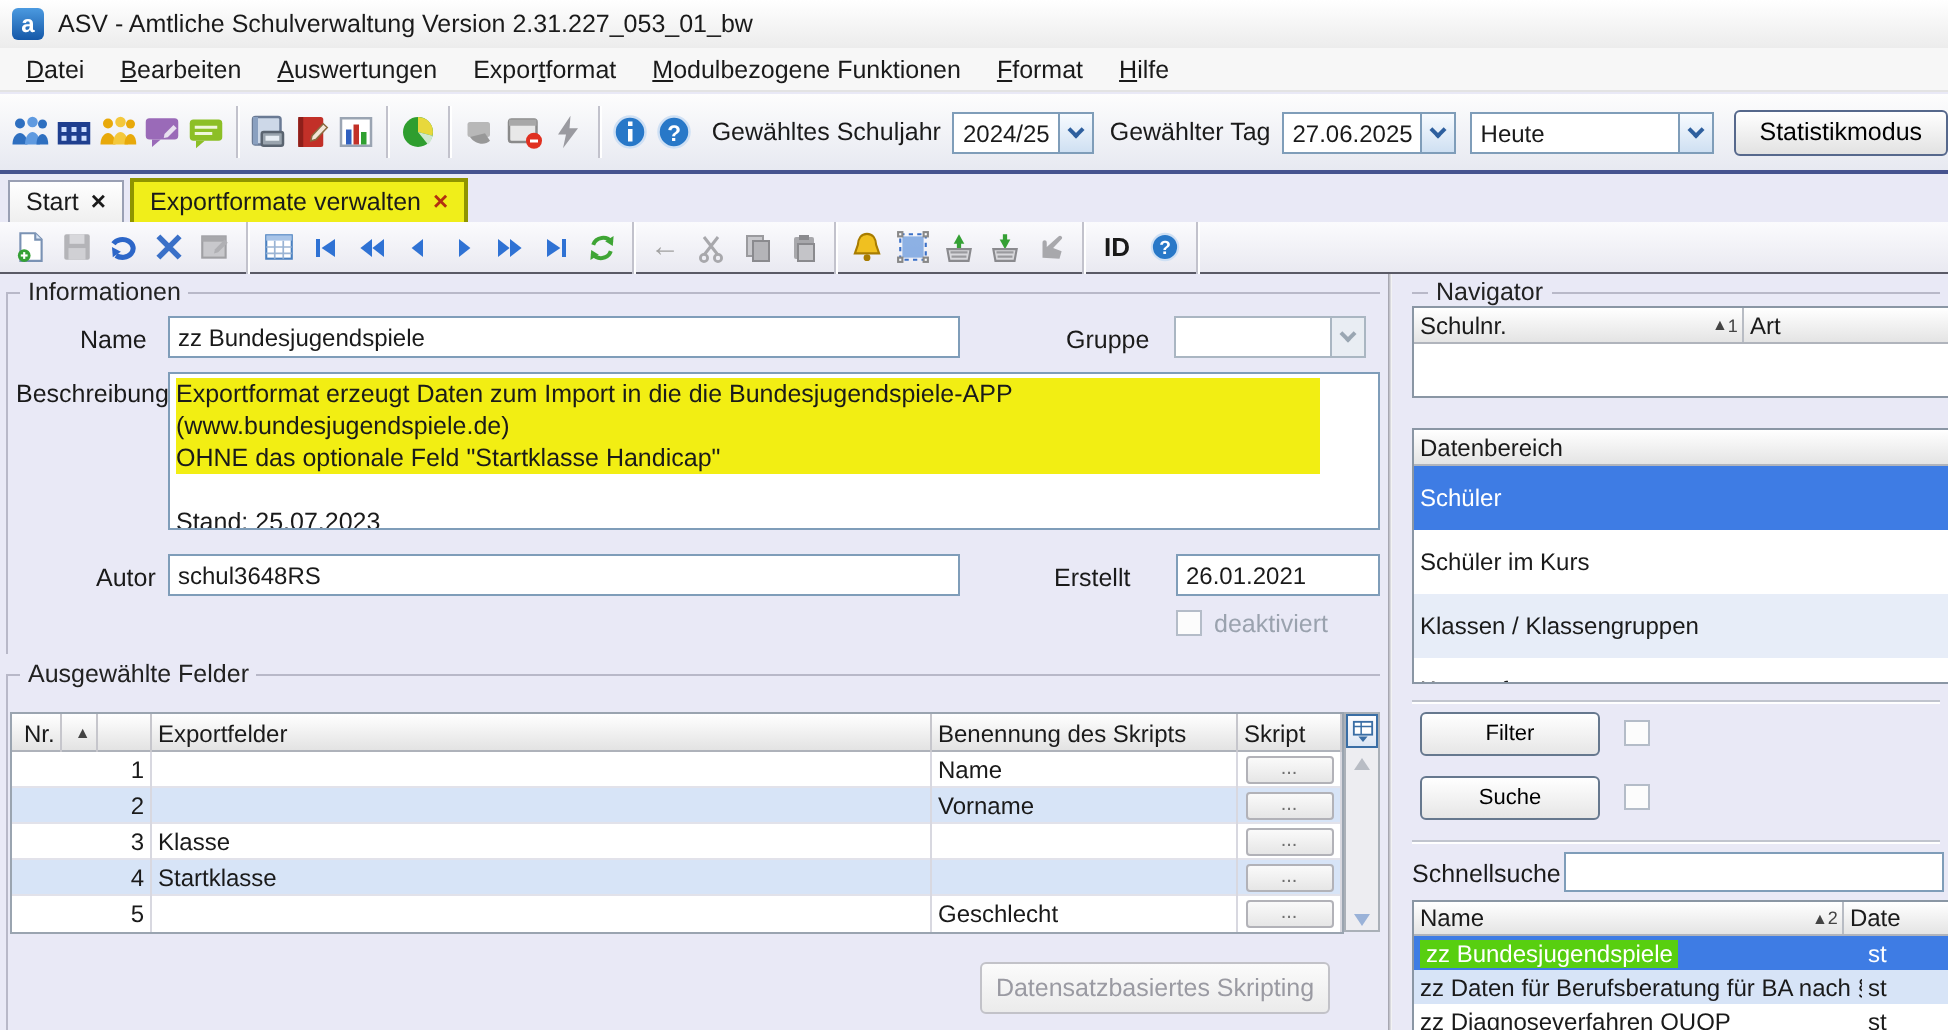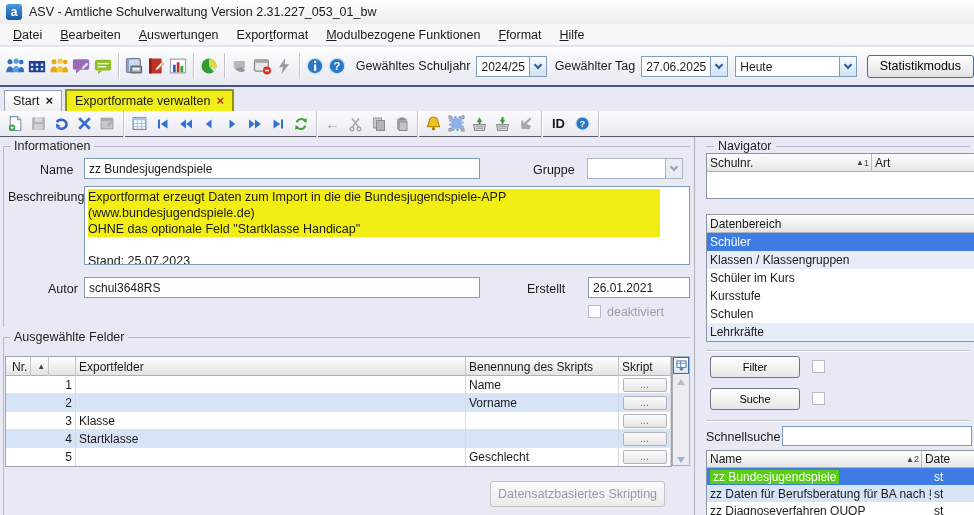--- a/index.html
+++ b/index.html
@@ -98,21 +98,21 @@
 
   .scriptbtn { position:absolute; left:490px; top:344px; width:175px; height:26px;
     border:1px solid #c2c2c8; border-radius:3px; background:linear-gradient(#fbfbfb,#ebebeb);
     color:#9a9aa2; font-size:12.5px; }
 
   
   .nav { position:absolute; left:700px; top:0; width:274px; height:378px; overflow:hidden; }
   .ntable { position:absolute; left:6px; width:270px; border:1px solid #8a96a4; background:#fff; overflow:hidden; }
   .nhead { height:18px; background:linear-gradient(#ffffff,#e4e4e4); border-bottom:1px solid #b0b4bc;
     display:flex; align-items:center; font-size:12px; }
-  .nrow { height:18px; display:flex; align-items:center; font-size:12px; }
+  .nrow { height:32px; display:flex; align-items:center; font-size:12px; }
   .nrow.sel { background:#3e7ce4; color:#fff; }
   .nrow.alt { background:#e7edf8; }
   .coldiv { width:1px; height:100%; background:#b8bcc4; }
   .cell { padding:0 3px; overflow:hidden; white-space:nowrap; height:100%; display:flex; align-items:center; }
 
   .navbtn { position:absolute; left:10px; width:90px; height:22px; border:1px solid #66788e; border-radius:3px;
     background:linear-gradient(#ffffff,#e6e6e6); font-size:11px; }
   .nsep { position:absolute; left:6px; width:264px; border-top:1px solid #c0c4ce; box-shadow:0 1px 0 #fff; }
 
   .qsinput { position:absolute; left:82px; top:289px; width:190px; height:20px; border:1px solid #7f9db9;
@@ -568,25 +568,25 @@
       </div>
     </div>
 
     <div class="ntable" style="top:77px; height:128px;">
       <div class="nhead">
         <span class="cell">Datenbereich</span>
       </div>
       <div class="nrow sel">
           <span class="cell">Schüler</span>
         </div>
+      <div class="nrow">
+          <span class="cell">Schüler im Kurs</span>
+        </div>
       <div class="nrow alt">
           <span class="cell">Klassen / Klassengruppen</span>
-        </div>
-      <div class="nrow">
-          <span class="cell">Schüler im Kurs</span>
         </div>
       <div class="nrow">
           <span class="cell">Kursstufe</span>
         </div>
       <div class="nrow">
           <span class="cell">Schulen</span>
         </div>
       <div class="nrow alt">
           <span class="cell">Lehrkräfte</span>
         </div>

